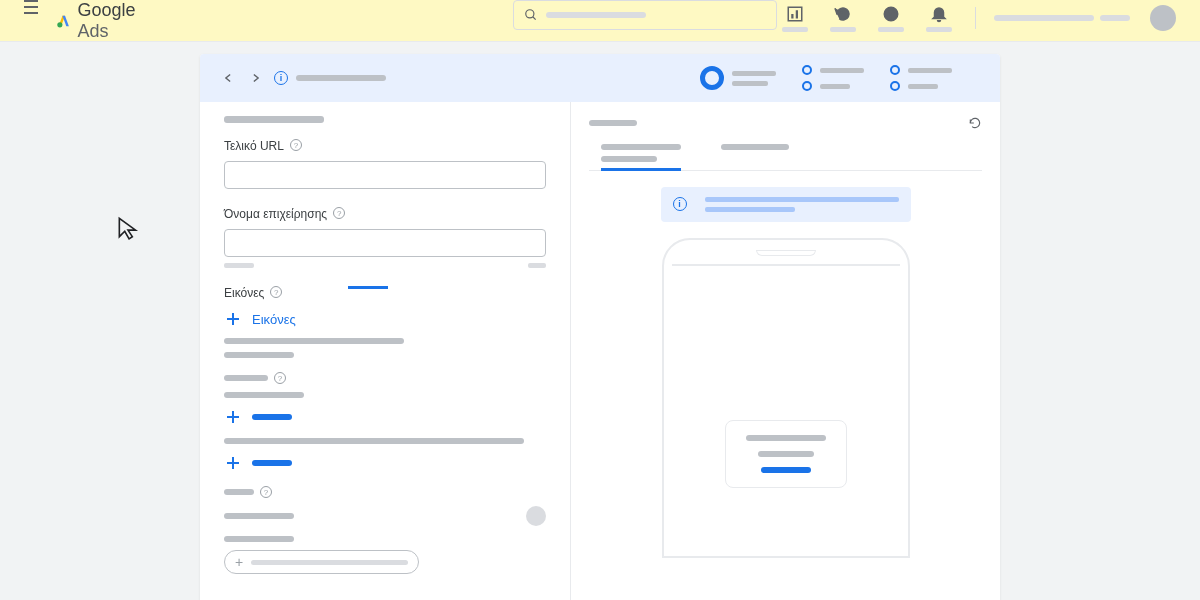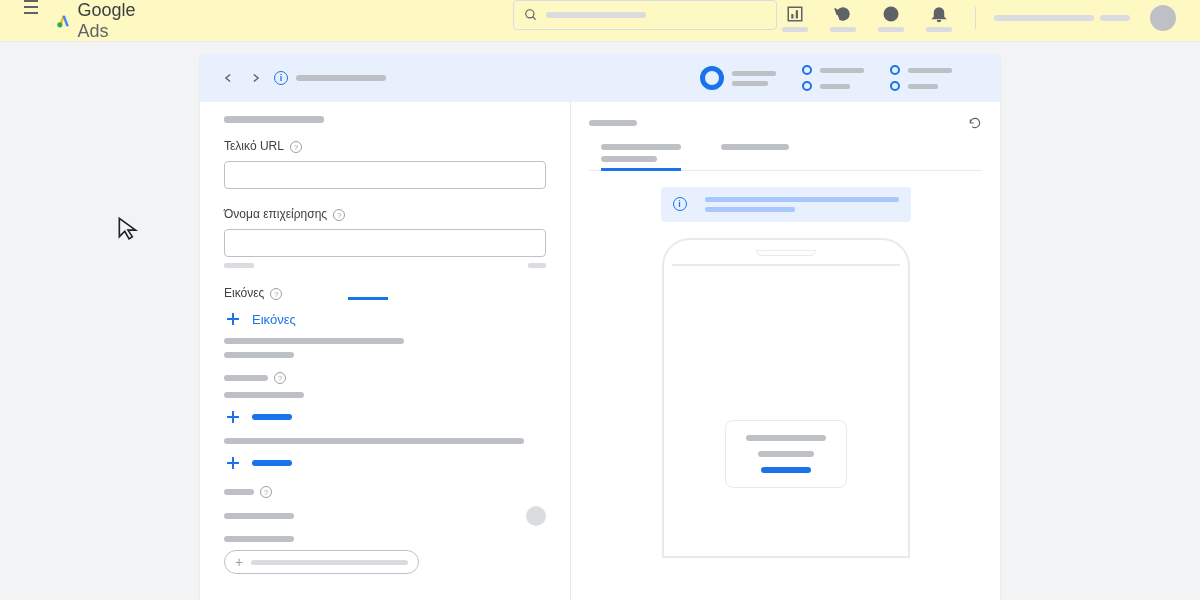--- a/index.html
+++ b/index.html
@@ -38,21 +38,21 @@
 .step { display: flex; align-items: center; gap: 8px; }
 .step-big { width: 24px; height: 24px; border-radius: 50%; border: 5px solid #1a73e8; }
 .step-small { width: 10px; height: 10px; border-radius: 50%; border: 2px solid #1a73e8; }
 .step-col { display:flex; flex-direction:column; gap:6px; }
 .step-lines { display:flex; flex-direction: column; gap:5px; }
 .step-line { width: 44px; height: 5px; background: #bdc1c6; border-radius: 2px; }
 
 .editor-body { display: flex; height: calc(100% - 48px); }
 .form-panel { width: 370px; padding: 14px 24px; overflow-y: auto; }
 .section-hdr { width: 100px; height: 7px; background: #bdc1c6; border-radius: 3px; margin-bottom: 16px; }
-.field-label { font-size: 12px; color: #3c4043; display:flex; align-items:flex-end; gap:6px; margin-bottom:8px;}
+.field-label { font-size: 12px; color: #3c4043; display:flex; align-items:flex-start; gap:6px; margin-bottom:8px;}
 .help-icon { width: 12px; height: 12px; border-radius:50%; border:1px solid #9aa0a6; font-size:8px; color:#9aa0a6; display:flex;align-items:center;justify-content:center;}
 .text-input { width: 100%; height: 28px; border: 1px solid #bdc1c6; border-radius: 4px; padding: 0 8px; outline:none; }
 .under-lbls { display:flex; justify-content:space-between; margin-top:6px;}
 .under-lbl { width: 30px; height:5px; background:#dadce0; border-radius:2px;}
 .field-group { margin-bottom: 18px; position: relative; }
 .accent-line { position:absolute; right:0; width:40px; height:3px; background:#1a73e8; }
 
 .add-row { display:flex; align-items:center; gap:10px; cursor:pointer; margin: 10px 0; }
 .plus-btn { width:18px; height:18px; display:flex; align-items:center; justify-content:center; }
 .plus-btn svg { stroke:#1a73e8; stroke-width:2; }

